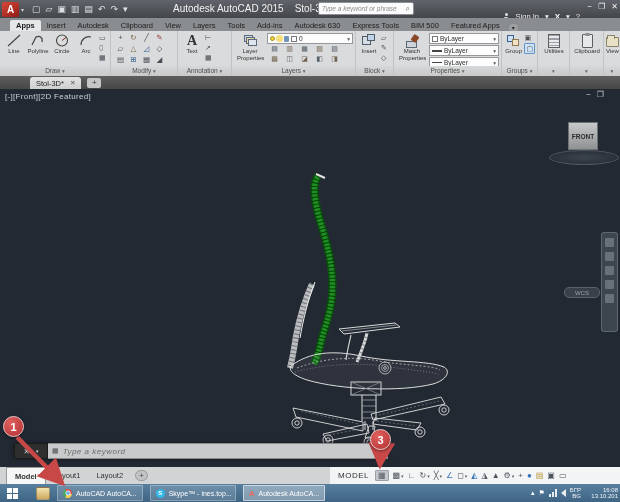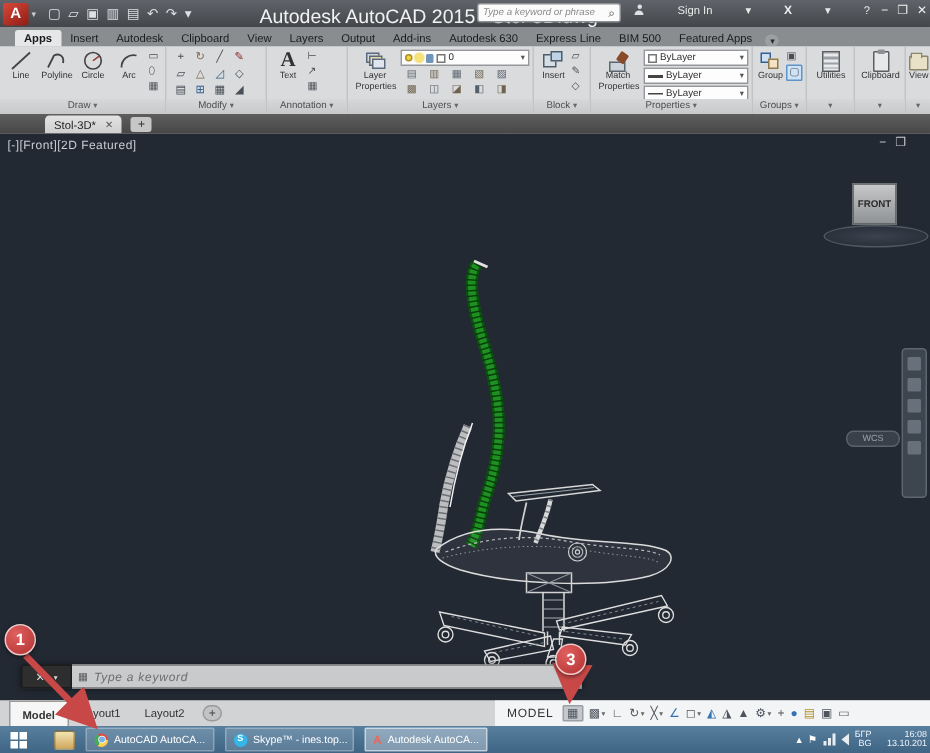--- a/index.html
+++ b/index.html
@@ -9,26 +9,26 @@
 
   
   .titlebar{position:absolute;left:0;top:0;width:620px;height:18px;
     background:linear-gradient(#60646a,#43464a);display:flex;align-items:center;color:#e8e8e8}
   .acad-logo{width:17px;height:15px;margin:1px 2px;border-radius:2px;
     background:linear-gradient(145deg,#d8473a,#8f1d14);color:#fff;font-weight:bold;font-size:10px;
     display:flex;align-items:center;justify-content:center}
   .logo-dd{font-size:6px;color:#ccc;margin-right:4px}
   .qat{display:flex;gap:5px;font-size:9px;color:#dde1e4;margin-left:4px}
   .qat span{cursor:default}
-  .win-title{position:absolute;left:173px;top:3px;font-size:13px;color:#f2f2f2;display:flex;gap:11px;white-space:nowrap}
+  .win-title{position:absolute;left:173px;top:3px;font-size:10px;color:#f2f2f2;display:flex;gap:11px;white-space:nowrap}
   .searchbox{position:absolute;left:318px;top:2px;width:96px;height:13px;background:#fbfbfb;
     border:1px solid #8d9093;border-radius:2px;display:flex;align-items:center;padding:0 3px}
   .searchbox .ghost{font-size:6.5px;font-style:italic;color:#8b8b8b;flex:1;overflow:hidden;white-space:nowrap}
   .search-glyph{font-size:8px;color:#555}
-  .tb-right{position:absolute;right:40px;top:2px;display:flex;gap:22px;align-items:center;font-size:7.5px;color:#e9e9e9}
+  .tb-right{position:absolute;right:40px;top:12px;display:flex;gap:6px;align-items:center;font-size:7.5px;color:#e9e9e9}
   .person{width:7px;height:7px;display:inline-block;position:relative}
   .person::before{content:"";position:absolute;left:2px;top:0;width:3px;height:3px;border-radius:50%;background:#dfe2e4}
   .person::after{content:"";position:absolute;left:0.5px;top:3.5px;width:6px;height:3px;border-radius:3px 3px 0 0;background:#dfe2e4}
   .x-badge{font-weight:bold;font-size:8px;color:#f0f0f0}
   .winctl{position:absolute;right:2px;top:2px;display:flex;gap:6px;font-size:8px;color:#f0f0f0}
 
   
   .tabrow{position:absolute;left:0;top:18px;width:620px;height:13px;background:#8a8d90;
     display:flex;align-items:flex-end;padding-left:10px}
   .rtab{font-size:7.5px;color:#1b1c1e;padding:1px 6px 1px 6px;white-space:nowrap;cursor:default}
@@ -221,24 +221,24 @@
     </div>
   </div>
 
   <div class="tabrow">
     <span class="rtab active">Apps</span>
     <span class="rtab">Insert</span>
     <span class="rtab">Autodesk</span>
     <span class="rtab">Clipboard</span>
     <span class="rtab">View</span>
     <span class="rtab">Layers</span>
-    <span class="rtab">Output</span>
+    <span class="rtab">Tools</span>
     <span class="rtab">Add-ins</span>
     <span class="rtab">Autodesk 630</span>
-    <span class="rtab">Express Line</span>
+    <span class="rtab">Express Tools</span>
     <span class="rtab">BIM 500</span>
     <span class="rtab">Featured Apps</span>
     <span class="rtab-dd">▾</span>
   </div>
 
   <div class="ribbon">
     <div class="panel" style="width:111px">
       <div class="p-body">
         <div class="bigbtn">
           <div class="ic">

